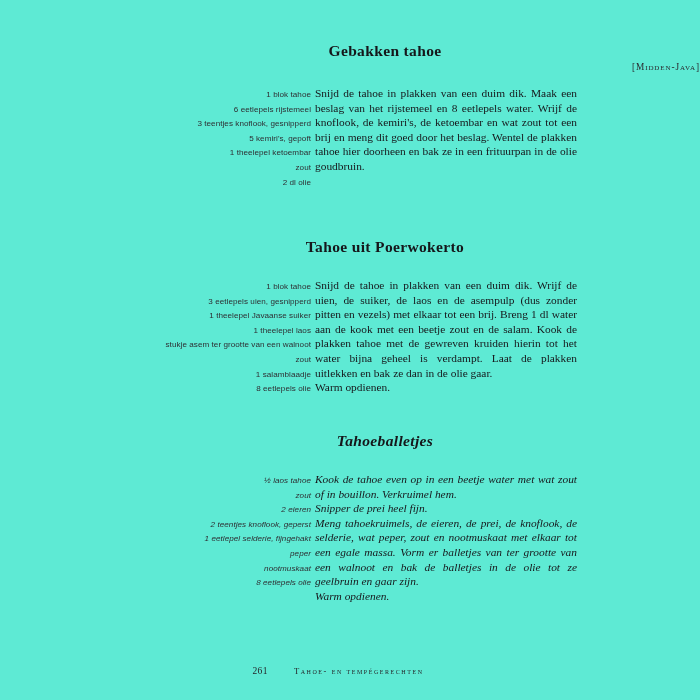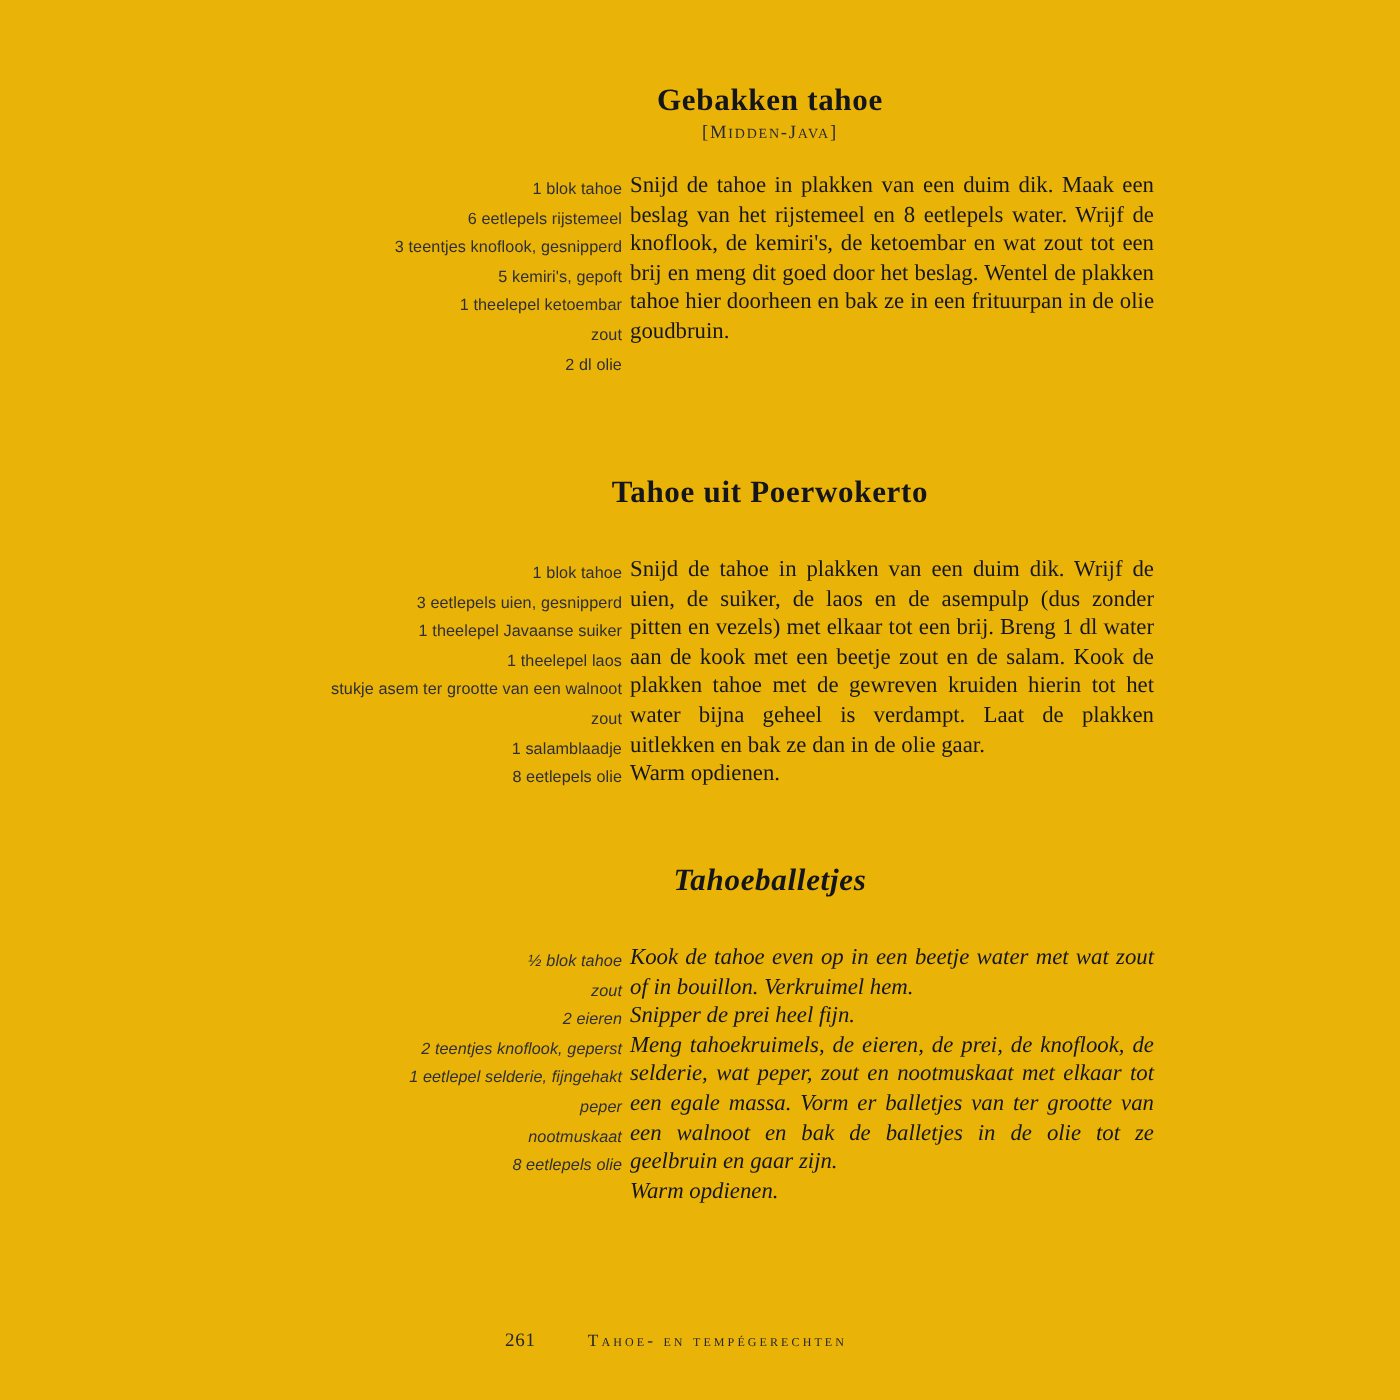--- a/index.html
+++ b/index.html
@@ -15,21 +15,21 @@
     font-family: "Liberation Serif", "DejaVu Serif", serif;
     color: #1c1c1c;
     -webkit-font-smoothing: antialiased;
   }
 
   .page {
     position: relative;
     width: 700px;
     height: 700px;
     box-sizing: border-box;
-    background: #eab308;
+    background: #5eead4;
   }
 
   
   .recipe {
     position: absolute;
     left: 0;
     width: 700px;
   }
 
   .recipe-title {
@@ -37,21 +37,21 @@
     font-family: "Liberation Serif", "DejaVu Serif", serif;
     font-weight: bold;
     font-size: 15.5px;
     letter-spacing: 0.35px;
     color: #15161a;
     margin: 0 0 2px 0;
     padding-left: 70px;
   }
 
   .recipe-subtitle {
-    text-align: center;
+    text-align: right;
     font-family: "Liberation Serif", "DejaVu Serif", serif;
     font-size: 9.3px;
     font-variant: small-caps;
     letter-spacing: 0.9px;
     color: #2a2b30;
     margin: 0;
     padding-left: 70px;
   }
 
   
@@ -173,21 +173,21 @@
         <p>Snijd de tahoe in plakken van een duim dik. Wrijf de uien, de suiker, de laos en de asempulp (dus zonder pitten en vezels) met elkaar tot een brij. Breng 1 dl water aan de kook met een beetje zout en de salam. Kook de plakken tahoe met de gewreven kruiden hierin tot het water bijna geheel is verdampt. Laat de plakken uitlekken en bak ze dan in de olie gaar.</p>
         <p>Warm opdienen.</p>
       </div>
     </div>
   </div>
 
   <div class="recipe" id="recipe-2" style="top:432px;font-style:italic;">
     <h2 class="recipe-title">Tahoeballetjes</h2>
     <div class="cols" style="margin-top:22px;">
       <div class="ingredients">
-        <span class="ing">½ blok tahoe</span>
+        <span class="ing">½ laos tahoe</span>
         <span class="ing">zout</span>
         <span class="ing">2 eieren</span>
         <span class="ing">2 teentjes knoflook, geperst</span>
         <span class="ing">1 eetlepel selderie, fijngehakt</span>
         <span class="ing">peper</span>
         <span class="ing">nootmuskaat</span>
         <span class="ing">8 eetlepels olie</span>
       </div>
       <div class="method">
         <p>Kook de tahoe even op in een beetje water met wat zout of in bouillon. Verkruimel hem.</p>

